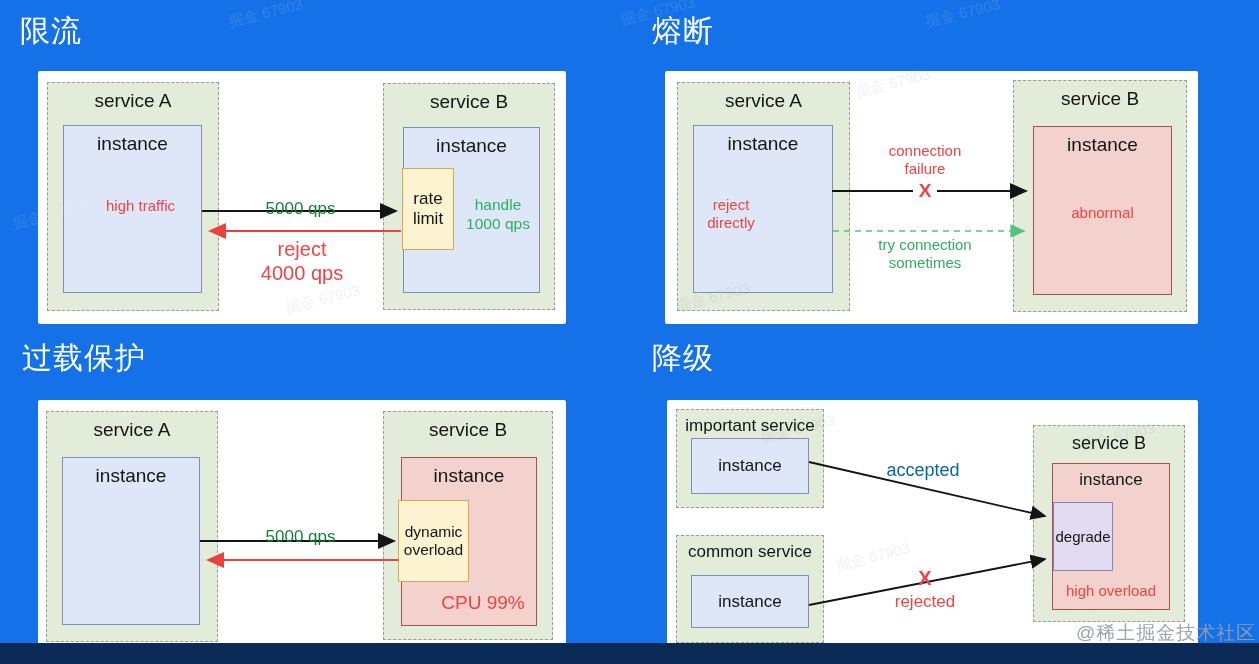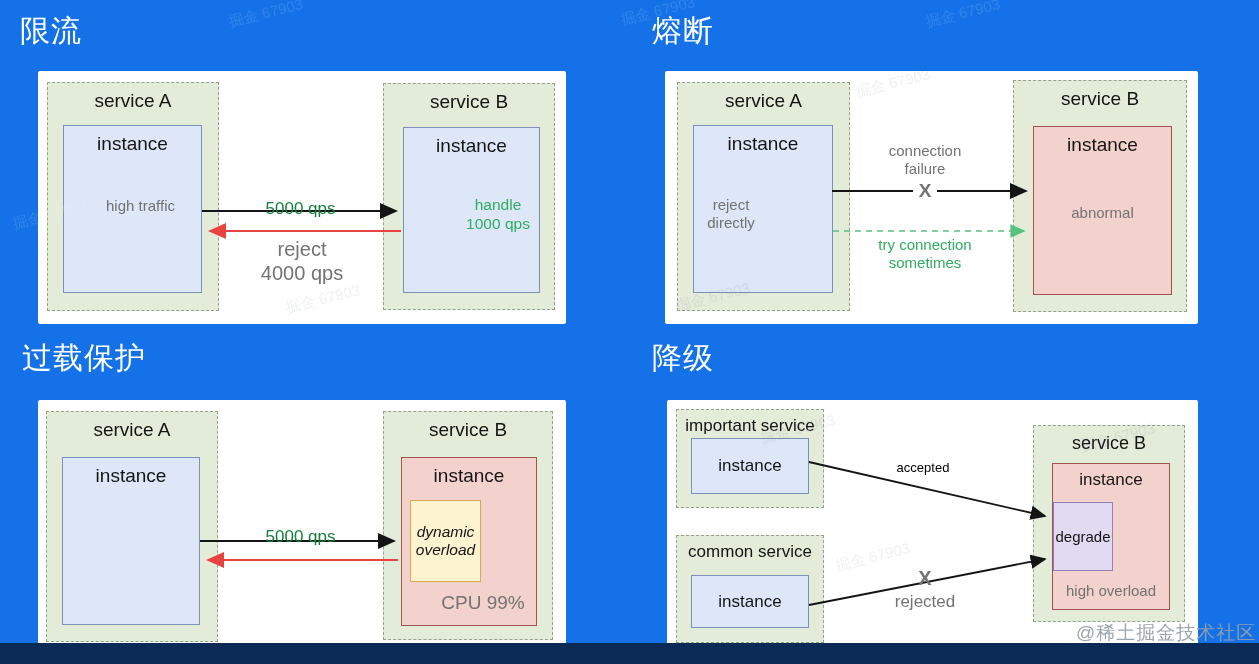--- a/index.html
+++ b/index.html
@@ -18,21 +18,21 @@
   .gbox{ position:absolute; background:#e3ebd9; border:1.5px dashed #96a18c; box-sizing:border-box; }
   .bbox{ position:absolute; background:#dde7f7; border:1.5px solid #7d90b5; box-sizing:border-box; }
   .rbox{ position:absolute; background:#f3d2cd; border:1.5px solid #a2544c; box-sizing:border-box; }
   .ybox{ position:absolute; background:#fdf3d1; border:1.5px solid #d8a94f; box-sizing:border-box;
          display:flex; align-items:center; justify-content:center; text-align:center; }
   .pbox{ position:absolute; background:#e2daf0; border:1.5px solid #9180b8; box-sizing:border-box;
          display:flex; align-items:center; justify-content:center; text-align:center; }
   .cap{ text-align:center; padding-top:7px; font-size:19px; color:#151515; }
   .cap.sm{ font-size:17px; padding-top:6px; }
   .lbl{ position:absolute; text-align:center; line-height:1.2; }
-  .red{ color:#737373;text-align:center; }
+  .red{ color:#ef4444;text-align:center; }
   .grn{ color:#2fae60; }
   .pre{ white-space:pre-line; }
   .big{ font-size:17px; color:#15803d;margin-top:24px; }
   .arrows{ position:absolute; left:0; top:0; width:100%; height:100%; pointer-events:none; }
   .xmark{ font-weight:bold; font-size:19px; }
   .flexc{ display:flex; align-items:center; justify-content:center; text-align:center; }
   .wm-main{ position:absolute; left:1076px; top:620px; font-size:19px; color:rgba(150,158,168,0.95); letter-spacing:1px; }
   .ghost{ position:absolute; font-size:15px; transform:rotate(-14deg); white-space:nowrap; }
   .ghost.on-blue{ color:rgba(255,255,255,0.13); }
   .ghost.on-white{ color:rgba(90,105,130,0.10); }
@@ -55,20 +55,22 @@
       <div class="cap">instance</div>
     </div>
     <div class="lbl red" style="left:33px;top:126px;width:139px;font-size:15px;">high traffic</div>
 
     <div class="gbox" style="left:345px;top:12px;width:172px;height:227px;">
       <div class="cap">service B</div>
     </div>
     <div class="bbox" style="left:365px;top:56px;width:137px;height:166px;">
       <div class="cap">instance</div>
     </div>
+    <div class="ybox pre" style="left:364px;top:97px;width:52px;height:82px;font-size:17px;">rate
+limit</div>
     <div class="lbl grn pre" style="left:416px;top:125px;width:88px;font-size:15.5px;">handle
 1000 qps</div>
 
     <svg class="arrows" viewBox="0 0 528 253">
       <defs>
         <marker id="b1" markerWidth="11" markerHeight="9" refX="8" refY="4" orient="auto">
             <path d="M0,0 L9,4 L0,8 z" fill="#141414"></path>
           </marker>
         <marker id="r1" markerWidth="11" markerHeight="9" refX="8" refY="4" orient="auto">
             <path d="M0,0 L9,4 L0,8 z" fill="#e8433f"></path>
@@ -127,21 +129,21 @@
     <div class="bbox" style="left:24px;top:57px;width:138px;height:168px;">
       <div class="cap">instance</div>
     </div>
 
     <div class="gbox" style="left:345px;top:11px;width:170px;height:229px;">
       <div class="cap">service B</div>
     </div>
     <div class="rbox" style="left:363px;top:57px;width:136px;height:169px;">
       <div class="cap">instance</div>
     </div>
-    <div class="ybox pre" style="left:372px;top:100px;width:71px;height:82px;font-size:15.5px;font-style:italic;">dynamic
+    <div class="ybox pre" style="left:360px;top:100px;width:71px;height:82px;font-size:15.5px;">dynamic
 overload</div>
     <div class="lbl red" style="left:380px;top:192px;width:130px;font-size:19px;">CPU 99%</div>
 
     <svg class="arrows" viewBox="0 0 528 255">
       <defs>
         <marker id="b3" markerWidth="11" markerHeight="9" refX="8" refY="4" orient="auto">
             <path d="M0,0 L9,4 L0,8 z" fill="#141414"></path>
           </marker>
         <marker id="r3" markerWidth="11" markerHeight="9" refX="8" refY="4" orient="auto">
             <path d="M0,0 L9,4 L0,8 z" fill="#e8433f"></path>
@@ -175,21 +177,21 @@
 
     <svg class="arrows" viewBox="0 0 531 255">
       <defs>
         <marker id="b4" markerWidth="11" markerHeight="9" refX="8" refY="4" orient="auto">
             <path d="M0,0 L9,4 L0,8 z" fill="#141414"></path>
           </marker>
       </defs>
       <line x1="142" y1="62" x2="378" y2="116" stroke="#141414" stroke-width="1.8" marker-end="url(#b4)"></line>
       <line x1="142" y1="205" x2="378" y2="159" stroke="#141414" stroke-width="1.8" marker-end="url(#b4)"></line>
     </svg>
-    <div class="lbl" style="left:196px;top:60px;width:120px;font-size:13px;color:#000000;">accepted</div>
+    <div class="lbl" style="left:196px;top:60px;width:120px;font-size:18px;color:#0369a1;">accepted</div>
     <div class="lbl red xmark" style="left:243px;top:166px;width:30px;font-size:20px;">X</div>
     <div class="lbl red" style="left:194px;top:192px;width:128px;font-size:17px;">rejected</div>
   </div>
 
   <span class="ghost on-blue" style="left:228px;top:4px;">掘金 67903</span>
   <span class="ghost on-blue" style="left:620px;top:2px;">掘金 67903</span>
   <span class="ghost on-blue" style="left:925px;top:4px;">掘金 67903</span>
   <span class="ghost on-blue" style="left:12px;top:206px;">掘金 67903</span>
   <span class="ghost on-white" style="left:285px;top:290px;">掘金 67903</span>
   <span class="ghost on-white" style="left:855px;top:74px;">掘金 67903</span>

